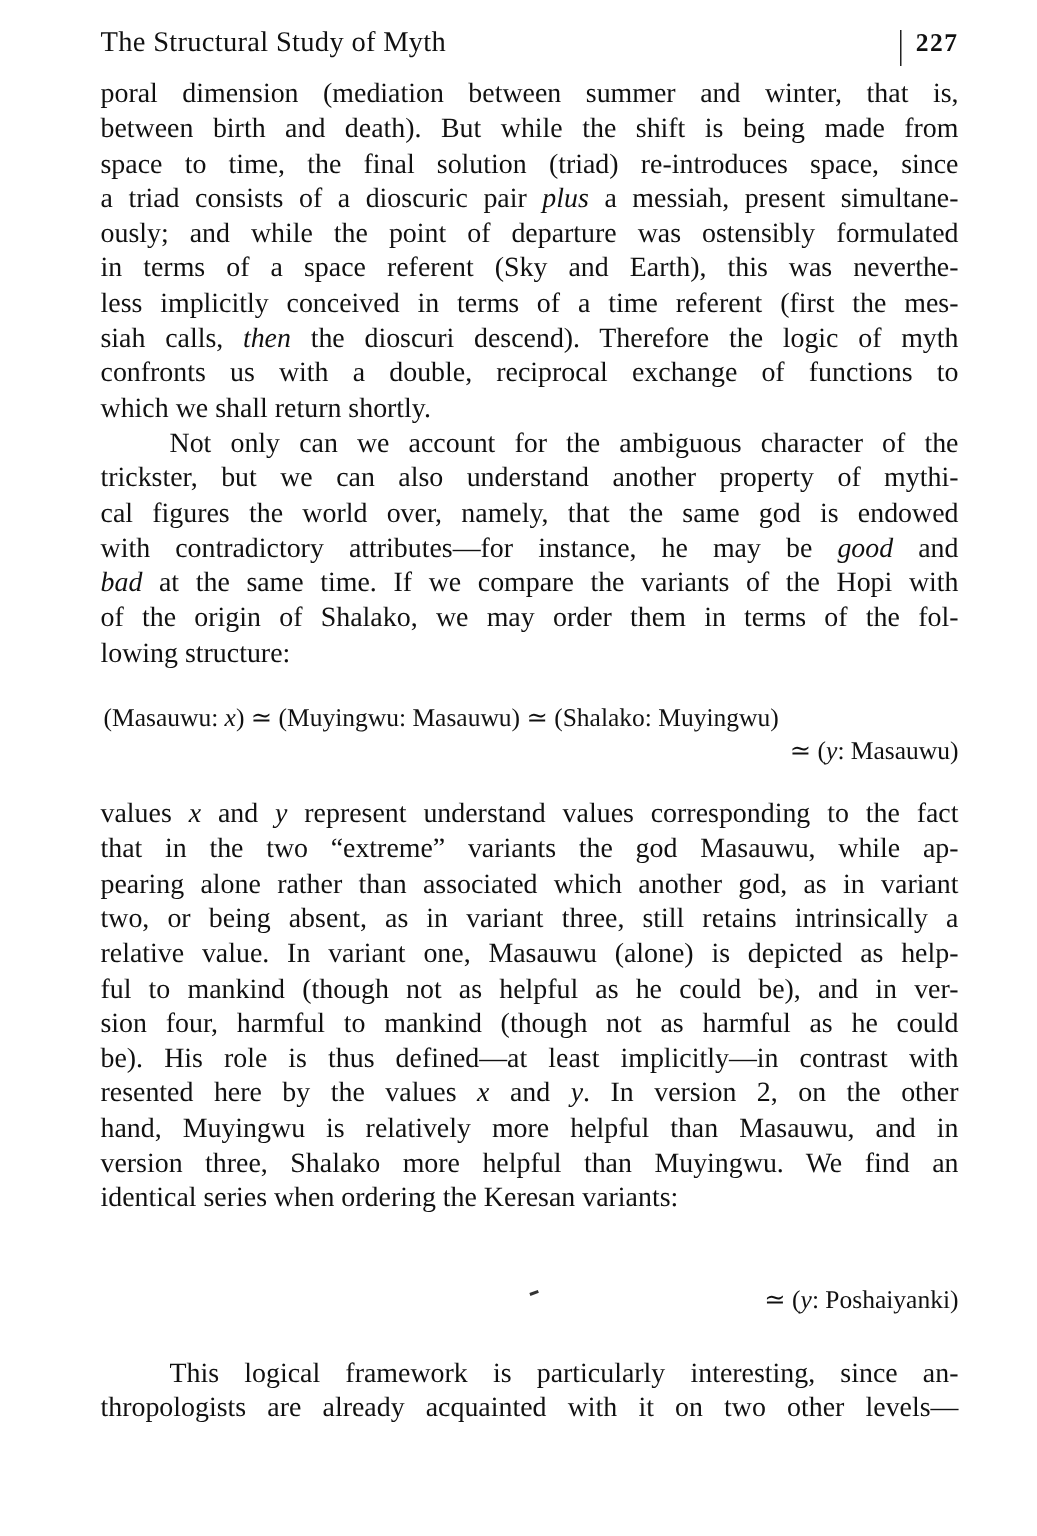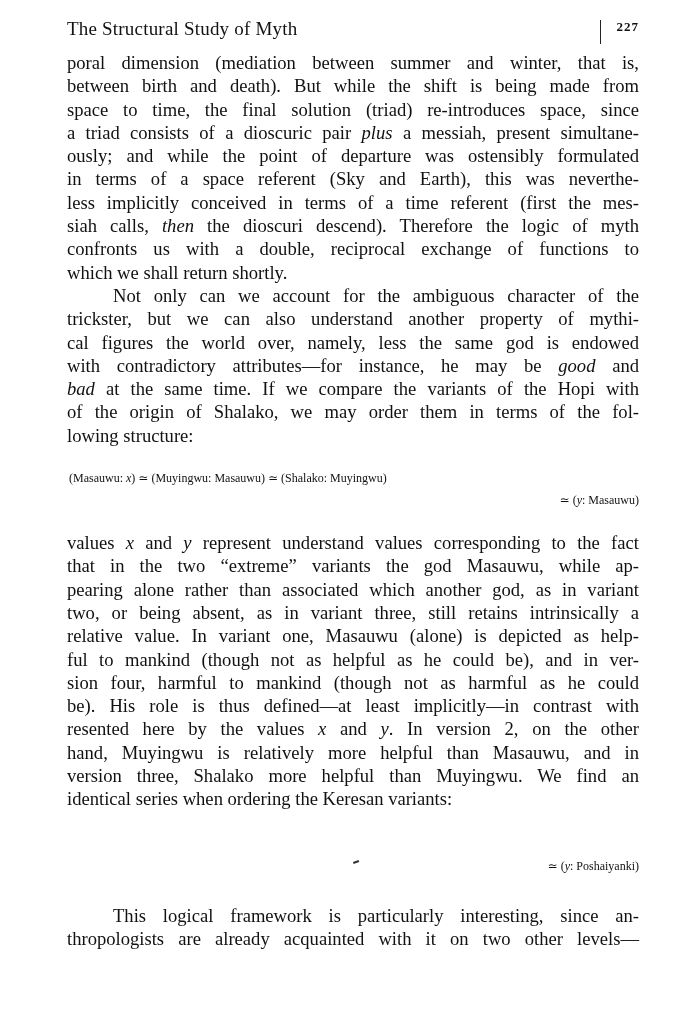--- a/index.html
+++ b/index.html
@@ -1,26 +1,26 @@
 <!DOCTYPE html>
 <html><head>
 <meta charset="utf-8">
 <style>
   html, body { margin: 0; padding: 0; background: #ffffff; }
   body { width: 691px; height: 1024px; position: relative; overflow: hidden;
          font-family: "Liberation Serif", "DejaVu Serif", serif; color: #111; }
   .header { position: absolute; left: 67px; top: 18px; width: 572px; height: 28px; }
   .running-head { position: absolute; left: 0; top: 0; font-size: 19px; letter-spacing: 0.2px; }
   .pipe { position: absolute; right: 38px; top: 2px; width: 1.5px; height: 24px; background: #222; }
-  .page-num { position: absolute; right: 0; top: 1px; font-size: 13px; font-weight: bold; letter-spacing: 1px; }
+  .page-num { position: absolute; right: 0; top: 1px; font-size: 17px; font-weight: bold; letter-spacing: 1px; }
   .body { position: absolute; left: 67px; top: 51px; width: 572px; font-size: 18.6px; line-height: 23.3px; }
   .line { display: block; white-space: nowrap; text-align: justify; text-align-last: justify; height: 23.3px; }
   .line.last { text-align-last: left; }
   .indent { padding-left: 46px; }
-  .formula { position: relative; font-size: 12px; height: 46px; }
+  .formula { position: relative; font-size: 17px; height: 46px; }
   .formula .f1 { position: absolute; left: 2px; top: 0; white-space: nowrap; }
   .formula .f2 { position: absolute; right: 0; top: 22px; white-space: nowrap; }
   i { font-style: italic; }
   .gap1 { height: 20px; }
   .gap2 { height: 18px; }
   .gap3 { height: 22px; }
   .gap4 { height: 25px; }
   .stray { position: absolute; left: 286px; top: 28px; width: 6px; height: 1.5px; background: #333; transform: rotate(-20deg); }
 </style>
 </head>
@@ -42,21 +42,21 @@
     <span class="line">in terms of a space referent (Sky and Earth), this was neverthe-</span>
     <span class="line">less implicitly conceived in terms of a time referent (first the mes-</span>
     <span class="line"><span>siah calls, </span><i>then</i><span> the dioscuri descend). Therefore the logic of myth</span></span>
     <span class="line">confronts us with a double, reciprocal exchange of functions to</span>
     <span class="line last">which we shall return shortly.</span>
   </div>
 
   <div>
     <span class="line indent">Not only can we account for the ambiguous character of the</span>
     <span class="line">trickster, but we can also understand another property of mythi-</span>
-    <span class="line">cal figures the world over, namely, less the same god is endowed</span>
+    <span class="line">cal figures the world over, namely, that the same god is endowed</span>
     <span class="line"><span>with contradictory attributes—for instance, he may be </span><i>good</i><span> and</span></span>
     <span class="line"><i>bad</i><span> at the same time. If we compare the variants of the Hopi with</span></span>
     <span class="line">of the origin of Shalako, we may order them in terms of the fol-</span>
     <span class="line last">lowing structure:</span>
   </div>
 
   <div class="gap1"></div>
   <div class="formula">
     <span class="f1"><span>(Masauwu: </span><i>x</i><span>) ≃ (Muyingwu: Masauwu) ≃ (Shalako: Muyingwu)</span></span>
     <span class="f2"><span>≃ (</span><i>y</i><span>: Masauwu)</span></span>

